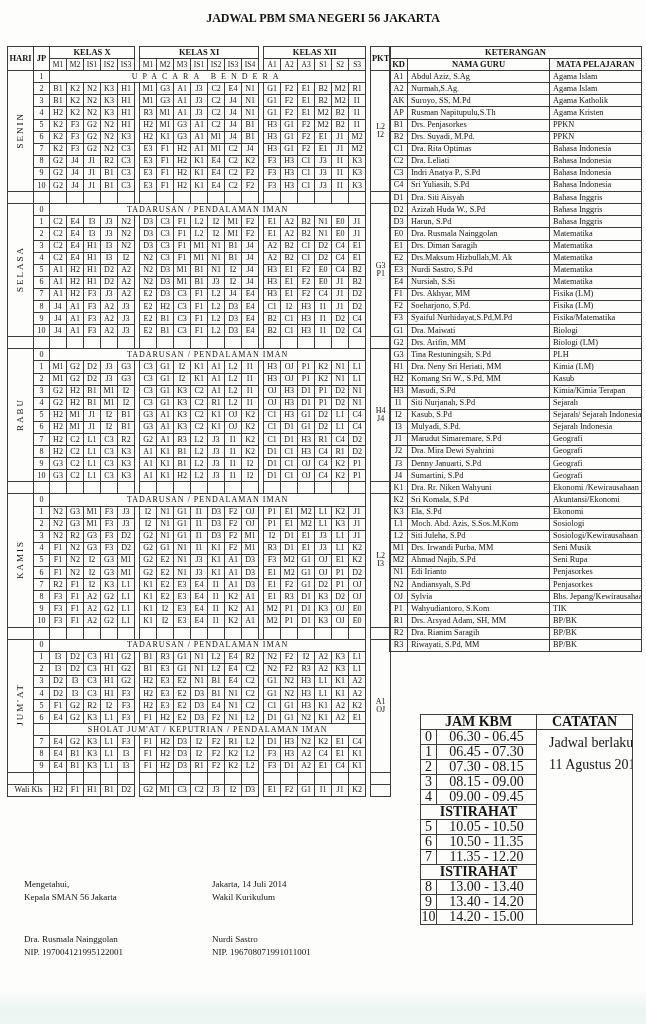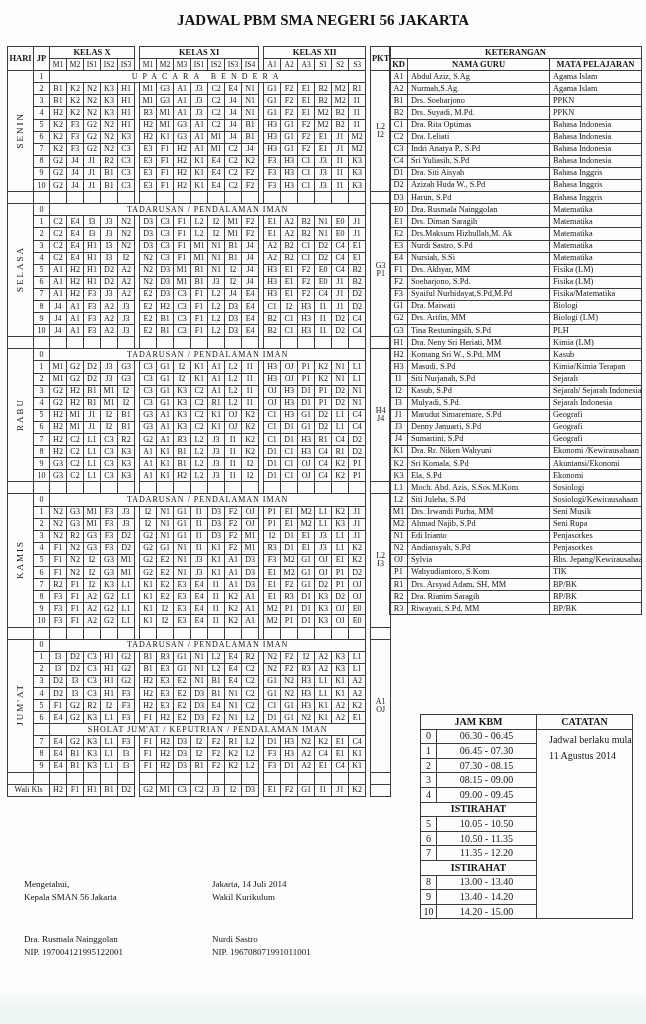--- a/index.html
+++ b/index.html
@@ -3,21 +3,21 @@
 <meta charset="utf-8">
 <style>
   * { box-sizing: border-box; }
   html,body { margin:0; padding:0; }
   body {
     width:646px; height:1024px; position:relative; overflow:hidden;
     background:#fdfdfc; color:#151515;
     font-family:"Liberation Serif","DejaVu Serif",serif;
   }
   .title-block { position:absolute; top:11px; left:0; width:100%; text-align:center;
-    font-weight:bold; font-size:15px; line-height:1.3; }
+    font-weight:bold; font-size:12px; line-height:1.3; }
   table { border-collapse:collapse; table-layout:fixed; }
   td,th { padding:0; overflow:hidden; white-space:nowrap; font-weight:normal; }
   .b { border:1px solid #3c3c3c; }
   .nb { border:none; }
   #main-table { position:absolute; left:7px; top:46px; width:383px; }
   #main-table td, #main-table th { height:12.1px; font-size:8px; text-align:center; line-height:1; }
   #main-table th.hdr { font-weight:bold; font-size:8.5px; }
   #main-table th.sub { font-size:7.5px; }
   .day-cell { vertical-align:middle; }
   .vert { writing-mode:vertical-rl; transform:rotate(180deg); display:inline-block;
@@ -25,21 +25,21 @@
   .span-cell { font-size:8.5px; letter-spacing:1px; }
   .span-cell.upacara { letter-spacing:5px;margin-top:48px; }
   .pkt-cell { font-size:8px; line-height:1.5; vertical-align:middle; }
   .wali-lbl { font-size:8.5px; }
   #ket-table { position:absolute; left:389px; top:46px; width:252px; }
   #ket-table td, #ket-table th { height:12.1px; font-size:8.3px; line-height:1; }
   #ket-table th { font-weight:bold; text-align:center; font-size:8.5px; }
   #ket-table td.kd { text-align:center; }
   #ket-table td.tx { text-align:left; padding-left:3px; }
   #jam-table { position:absolute; left:420px; top:714px; width:212px; }
-  #jam-table td, #jam-table th { height:14.6px; font-size:10px; text-align:center; line-height:1;margin-top:10px; }
+  #jam-table td, #jam-table th { height:14.6px; font-size:14px; text-align:center; line-height:1;margin-top:10px; }
   #jam-table th { font-weight:bold; }
   #jam-table td.cat { vertical-align:top; text-align:left; padding:2px 12px; line-height:1.6; }
   #jam-table td.brk { font-weight:bold; }
   .footer { position:absolute; font-size:9px; line-height:13px; }
   .bottom-band { position:absolute; left:0; right:0; bottom:0; height:34px;
     background:linear-gradient(180deg, rgba(238,246,243,0) 0%, #ecf5f1 55%, #eef6f3 100%); }
 </style>
 </head>
 <body>
 
@@ -1477,22 +1477,32 @@
           <td class="b kd">A1</td>
           <td class="b tx">Abdul Aziz, S.Ag</td>
           <td class="b tx">Agama Islam</td>
         </tr>
         <tr>
           <td class="b kd">A2</td>
           <td class="b tx">Nurmah,S.Ag.</td>
           <td class="b tx">Agama Islam</td>
         </tr>
         <tr>
+          <td class="b kd">AK</td>
+          <td class="b tx">Suroyo, SS, M.Pd</td>
+          <td class="b tx">Agama Katholik</td>
+        </tr>
+        <tr>
+          <td class="b kd">AP</td>
+          <td class="b tx">Rusman Napitupulu,S.Th</td>
+          <td class="b tx">Agama Kristen</td>
+        </tr>
+        <tr>
           <td class="b kd">B1</td>
-          <td class="b tx">Drs. Soeharjono</td>
+          <td class="b tx">Drs. Penjasorkes</td>
           <td class="b tx">PPKN</td>
         </tr>
         <tr>
           <td class="b kd">B2</td>
           <td class="b tx">Drs. Suyadi, M.Pd.</td>
           <td class="b tx">PPKN</td>
         </tr>
         <tr>
           <td class="b kd">C1</td>
           <td class="b tx">Dra. Rita Optimas</td>
@@ -1609,20 +1619,25 @@
           <td class="b tx">Sejarah/ Sejarah Indonesia</td>
         </tr>
         <tr>
           <td class="b kd">I3</td>
           <td class="b tx">Mulyadi, S.Pd.</td>
           <td class="b tx">Sejarah Indonesia</td>
         </tr>
         <tr>
           <td class="b kd">J1</td>
           <td class="b tx">Marudut Simaremare, S.Pd</td>
+          <td class="b tx">Geografi</td>
+        </tr>
+        <tr>
+          <td class="b kd">J2</td>
+          <td class="b tx">Dra. Mira Dewi Syahrini</td>
           <td class="b tx">Geografi</td>
         </tr>
         <tr>
           <td class="b kd">J3</td>
           <td class="b tx">Denny Januarti, S.Pd</td>
           <td class="b tx">Geografi</td>
         </tr>
         <tr>
           <td class="b kd">J4</td>
           <td class="b tx">Sumartini, S.Pd</td>

